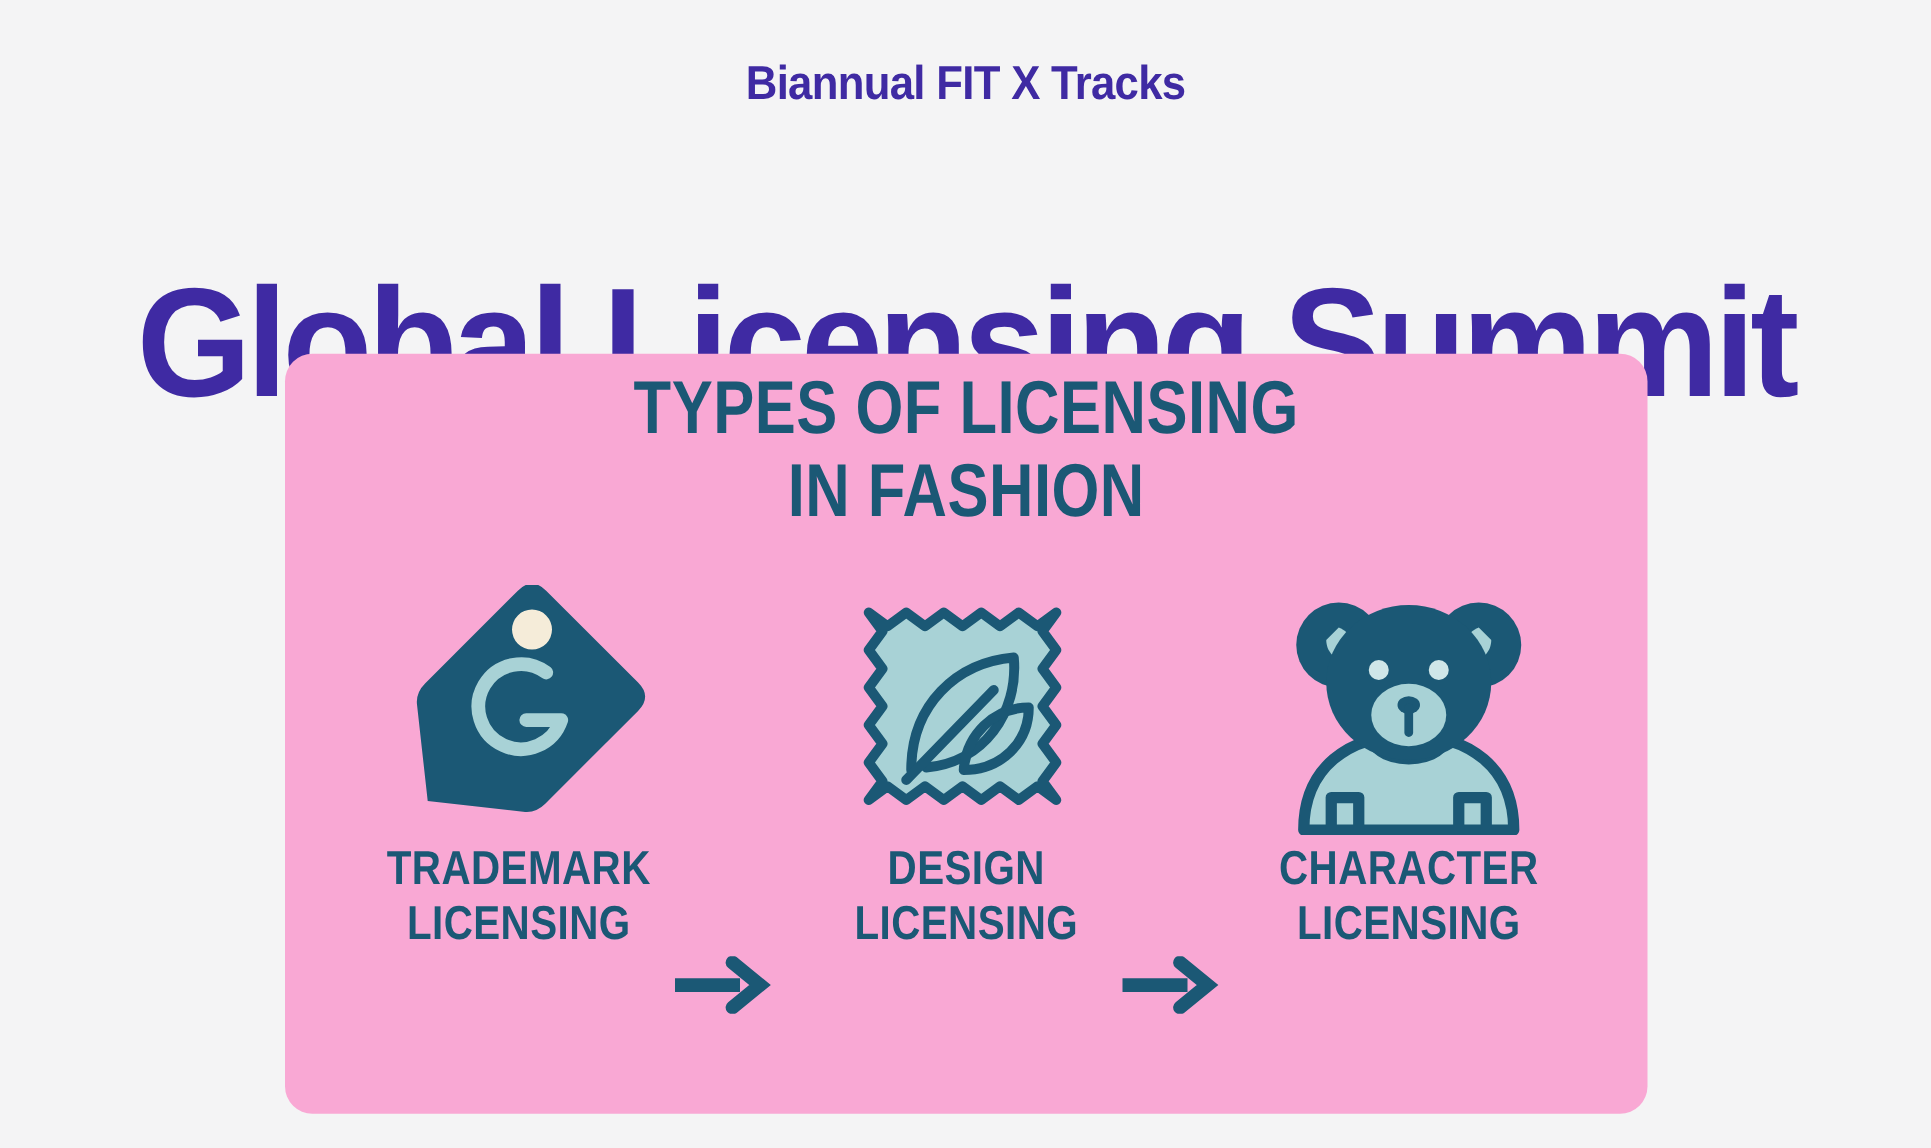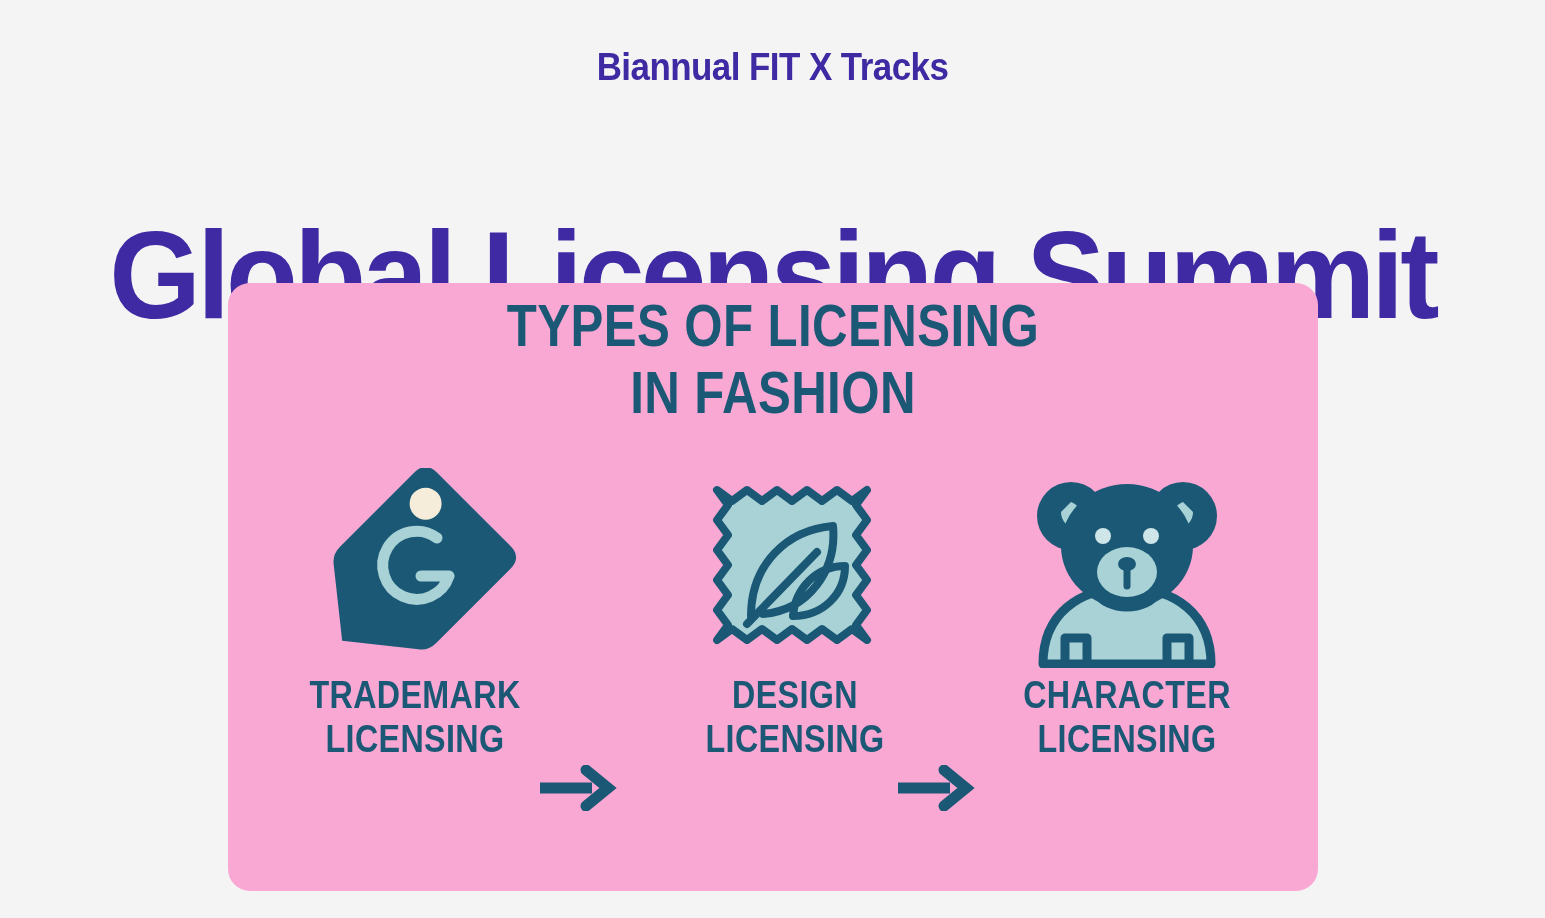--- a/index.html
+++ b/index.html
@@ -95,21 +95,21 @@
     height: 300px;
   }
 
   .icon-cell {
     position: absolute;
     top: 0;
     width: 290px;
     height: 300px;
   }
   .icon-cell.c1 { left: 42px; }
-  .icon-cell.c2 { left: 422px; }
+  .icon-cell.c2 { left: 400px; }
   .icon-cell.c3 { left: 754px; }
 
   .icon-art {
     position: absolute;
     left: 0;
     top: 0;
     width: 290px;
     height: 200px;
   }
   .icon-art svg { display: block; margin: 0 auto; }

